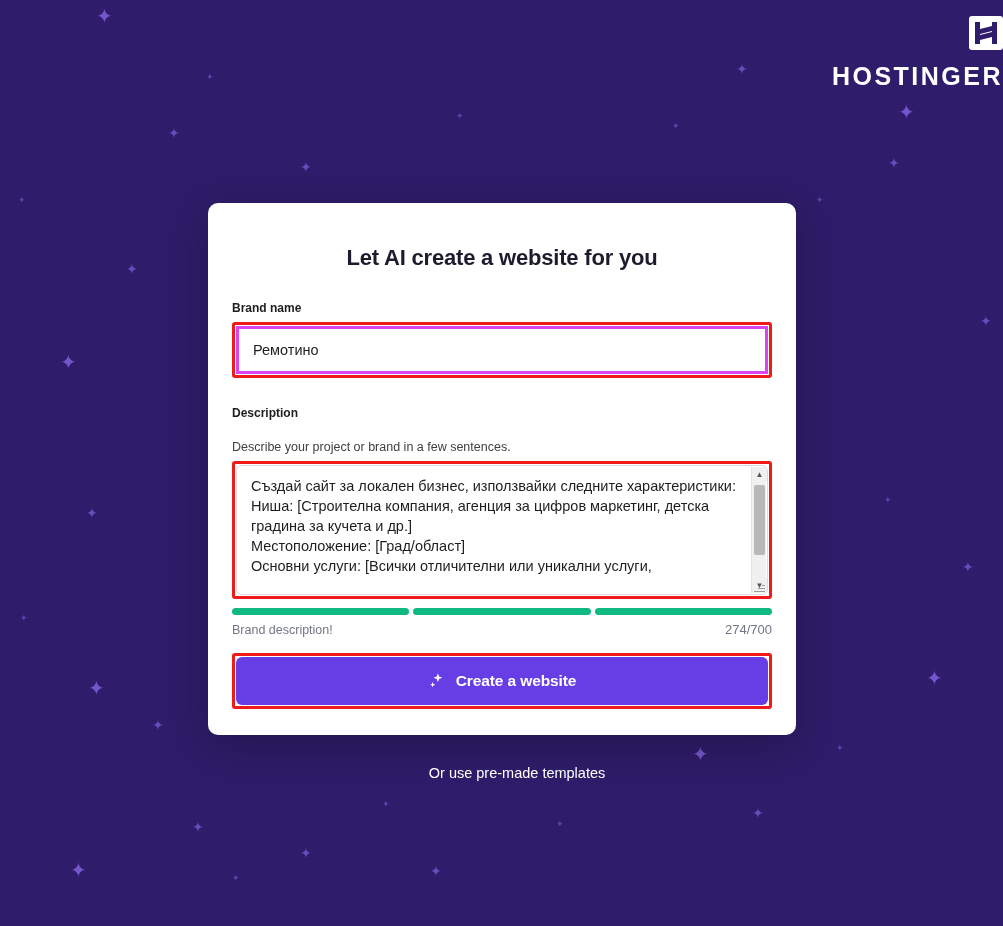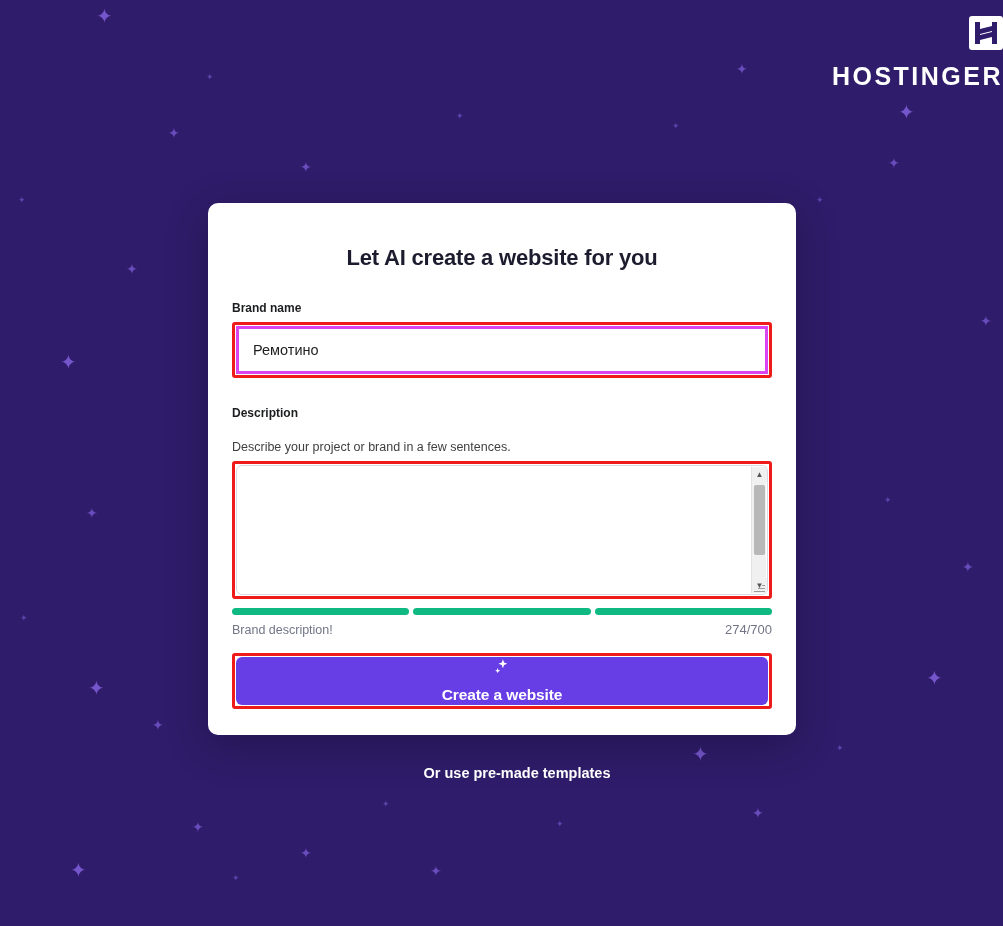--- a/index.html
+++ b/index.html
@@ -187,32 +187,31 @@
     color: #fff;
     font-size: 15.5px;
     font-weight: bold;
     font-family: "Liberation Sans", sans-serif;
     display: flex;
     align-items: center;
     justify-content: center;
     gap: 10px;
     cursor: pointer;
     letter-spacing: -.1px;
-    flex-direction: column;
   }
   .sparkle-icon { width: 18px; height: 18px; display: block; }
 
   .footer-note {
     position: absolute;
     left: 0; right: 0;
     top: 765px;
     text-align: center;
     color: #ffffff;
     font-size: 14.5px;
-    font-weight: bold;
+    font-weight: normal;
     padding-left: 31px;
   }
 </style>
 </head>
 <body>
 
 <div class="stars">
   <span class="star big" style="left:96px;  top:6px;">✦</span>
   <span class="star" style="left:168px; top:126px;">✦</span>
   <span class="star small" style="left:206px; top:73px;">✦</span>
@@ -264,20 +263,24 @@
   <div class="field-label">Brand name</div>
   <div class="hl">
     <input class="text-input" type="text" value="Ремотино" style="">
   </div>
 
   <div class="field-label" style="margin-top:28px;">Description</div>
   <div class="field-hint">Describe your project or brand in a few sentences.</div>
 
   <div class="hl">
     <div class="textarea-box">
+      <div class="textarea-text">Създай сайт за локален бизнес, използвайки следните характеристики:
+Ниша: [Строителна компания, агенция за цифров маркетинг, детска градина за кучета и др.]
+Местоположение: [Град/област]
+Основни услуги: [Всички отличителни или уникални услуги,</div>
       <div class="sb-track">
         <div class="sb-up">▲</div>
         <div class="sb-thumb"></div>
         <div class="sb-down">▼</div>
       </div>
       <div class="resize-grip">
         <i style="width:11px; top:10px;"></i>
         <i style="width:7px;  top:7px;"></i>
         <i style="width:3px;  top:4px;"></i>
       </div>

